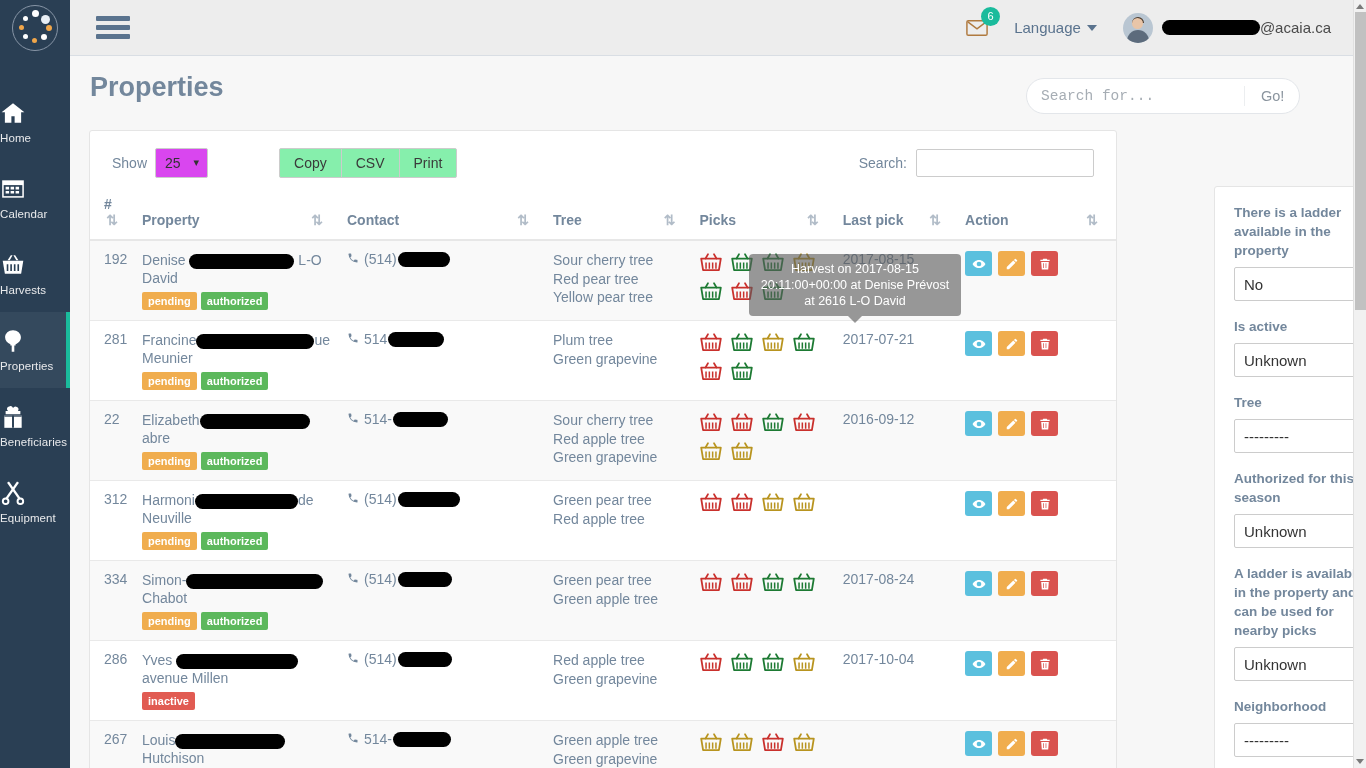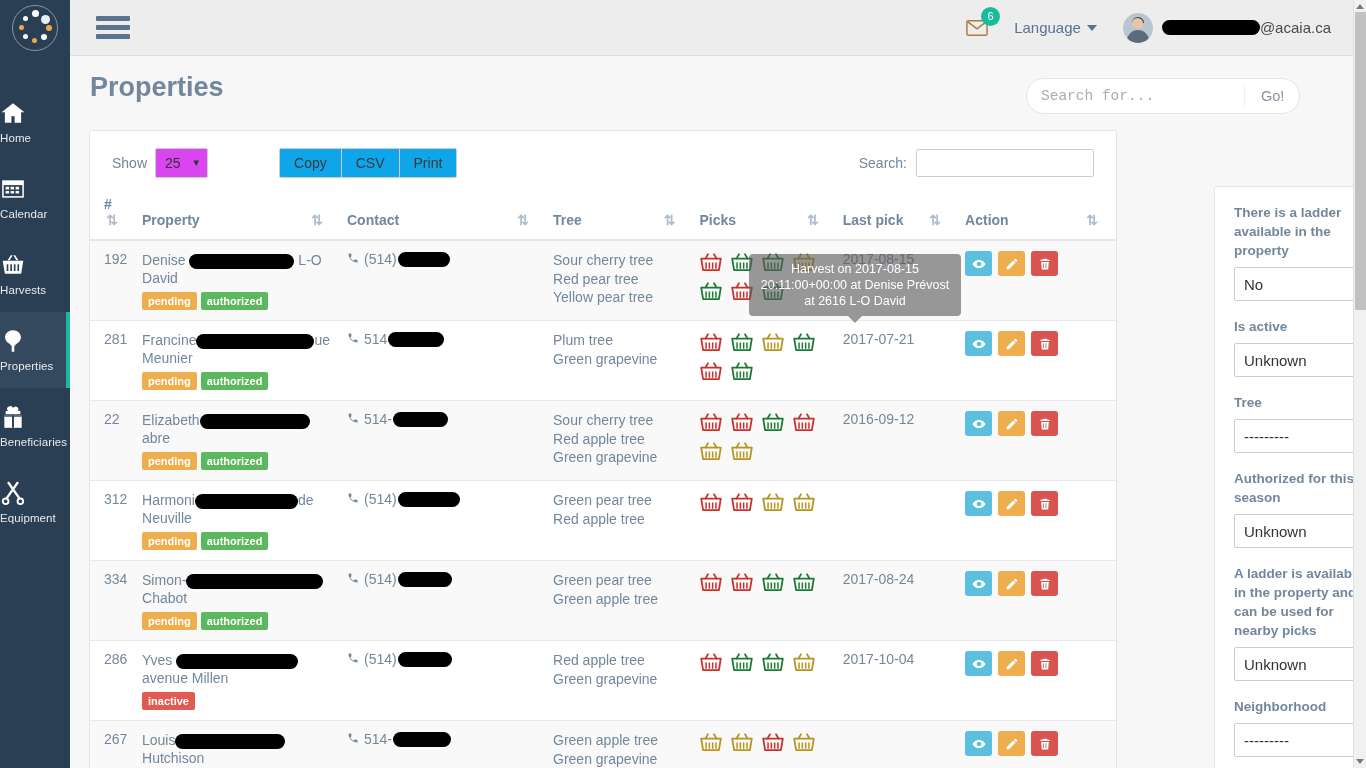--- a/index.html
+++ b/index.html
@@ -151,21 +151,21 @@
     border-radius: 2px; outline: none; cursor: pointer;
   }
   .sel-wrap { position: relative; display: inline-block; }
   .sel-wrap::after {
     content: "▾"; position: absolute; right: 9px; top: 50%;
     transform: translateY(-52%); font-size: 11px; color: #333;
     pointer-events: none;
   }
   .btn-group { margin-left: 71px; display: flex; }
   .btn-group button {
-    border: 1px solid #ccc; background: #0ea5e9;
+    border: 1px solid #ccc; background: #86efac;
     font-size: 14px; color: #3a3a3a; padding: 6px 14px;
     font-family: "Liberation Sans", sans-serif; cursor: pointer;
     margin-left: -1px;
   }
   .btn-group button:first-child { margin-left: 0; border-radius: 2px 0 0 2px; }
   .btn-group button:last-child { border-radius: 0 2px 2px 0; }
   .tbl-search {
     margin-left: auto; display: flex; align-items: center;
   }
   .tbl-search label { font-size: 14px; color: #73879c; margin-right: 9px; }

